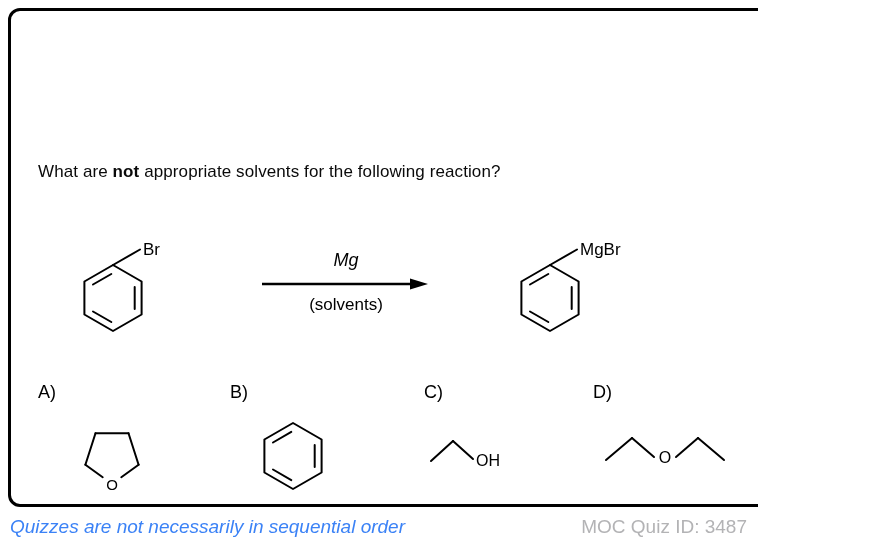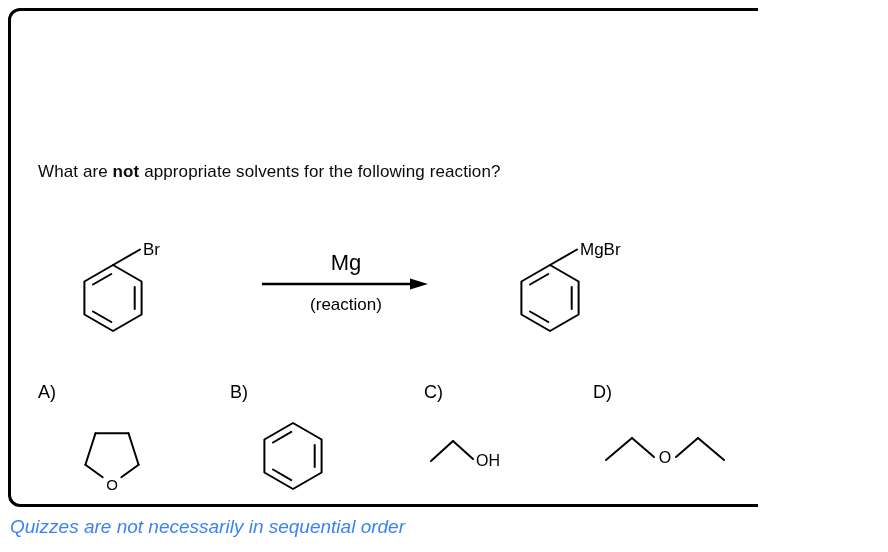--- a/index.html
+++ b/index.html
@@ -42,21 +42,21 @@
 
   .reactant-svg { left:55px; top:232px; }
   .product-svg  { left:492px; top:232px; }
 
   .arrow-group {
     position:absolute;
     left:262px; top:250px;
     width:168px;
     text-align:center;
   }
-  .arrow-group .reagent-above { font-size:22px; height:24px; }
+  .arrow-group .reagent-above { font-size:18px; height:24px;font-style:italic; }
   .arrow-group svg { display:block; margin:2px 0 3px 0; }
   .arrow-group .reagent-below { font-size:17px; }
   .arrow-svg line { stroke:#000; stroke-width:2.5; }
   .arrow-svg polygon { fill:#000; }
 
   .choice { position:absolute; }
   .choice .choice-label {
     position:absolute; left:8px; top:4px;
     font-size:18px;
   }
@@ -108,21 +108,21 @@
     <line x1="58" y1="33" x2="85" y2="17.5"></line>
     <text x="88" y="23" font-size="17">Br</text>
   </svg>
 
   <div class="arrow-group">
     <div class="reagent-above">Mg</div>
     <svg class="arrow-svg" width="168" height="16" viewBox="0 0 168 16">
       <line x1="0" y1="8" x2="148" y2="8"></line>
       <polygon points="148,2.5 166,8 148,13.5"></polygon>
     </svg>
-    <div class="reagent-below">(reaction)</div>
+    <div class="reagent-below">(solvents)</div>
   </div>
 
   <svg class="struct-svg product-svg" width="180" height="115" viewBox="0 0 180 115">
     <polygon class="ring" points="58,33 86.6,49.5 86.6,82.5 58,99 29.4,82.5 29.4,49.5"></polygon>
     <line x1="79.7" y1="55" x2="79.7" y2="77"></line>
     <line x1="56.3" y1="90" x2="38" y2="79.5"></line>
     <line x1="38" y1="52.5" x2="56.3" y2="42"></line>
     <line x1="58" y1="33" x2="85" y2="17.5"></line>
     <text x="88" y="23" font-size="17">MgBr</text>
   </svg>
@@ -168,14 +168,15 @@
       <line x1="96" y1="12" x2="122" y2="34"></line>
     </svg>
   </div>
 
   <div class="choice choice-e">
     <span class="choice-label">E)</span>
     <span class="water-formula"><span>H</span><sub>2</sub><span>O</span></span>
   </div>
 
   <div class="footer-note">Quizzes are not necessarily in sequential order</div>
+  <div class="footer-id">MOC Quiz ID: 3487</div>
 
 </div>
 
 </body></html>

